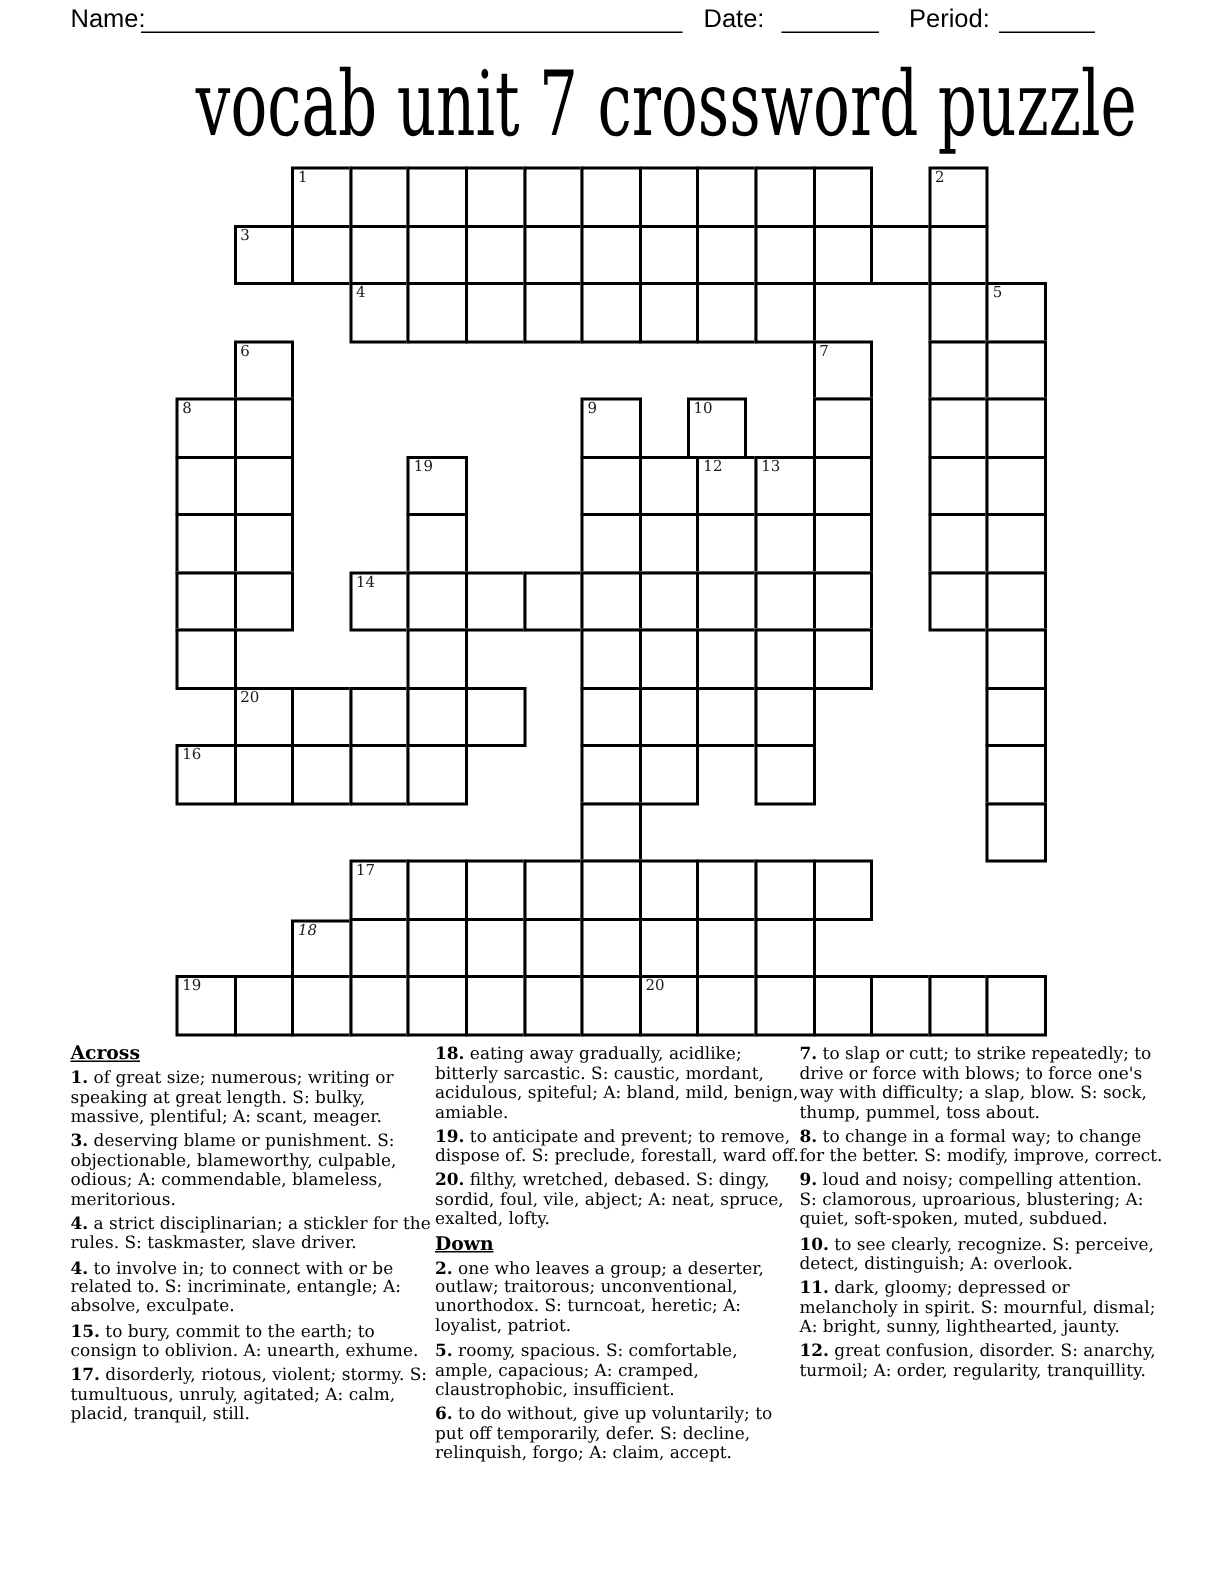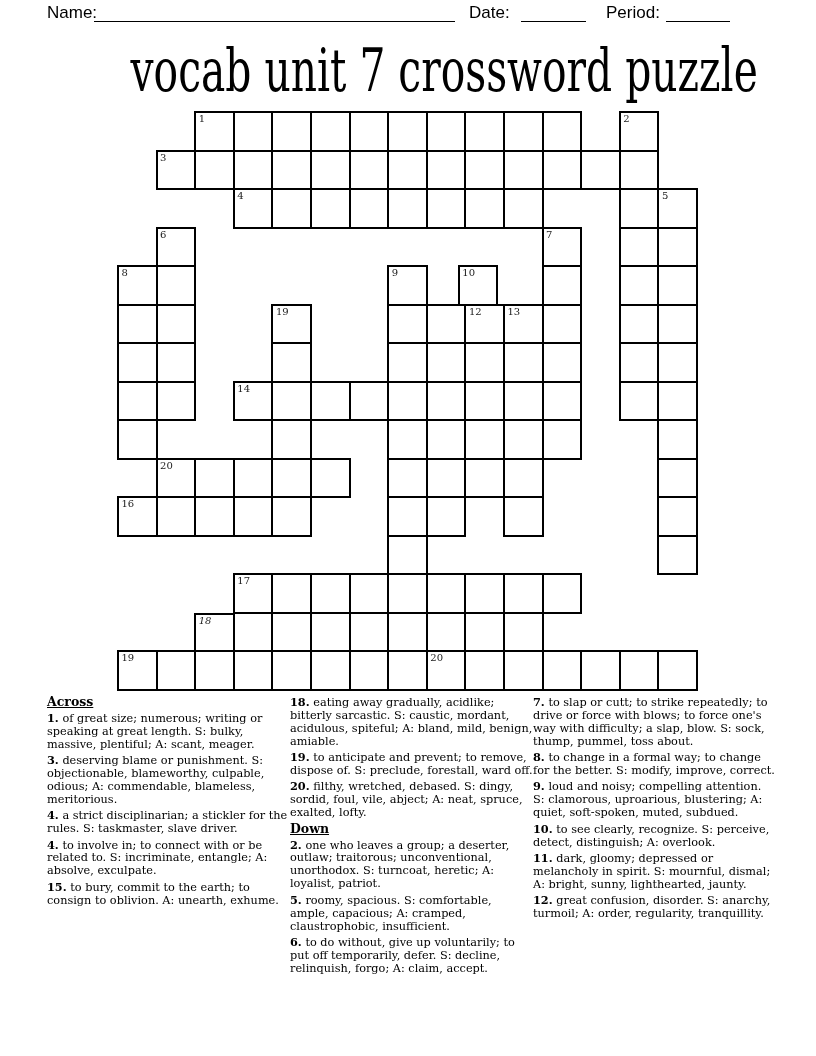--- a/index.html
+++ b/index.html
@@ -257,20 +257,21 @@
     <div class="cell" style="left: 540.4px; top: 539px;"></div>
   </div>
 
 <div id="cluecol0" class="clue-col">
     <div class="clue-header">Across</div>
     <p class="clue"><b>1.</b> of great size; numerous; writing or speaking at great length. S: bulky, massive, plentiful; A: scant, meager.</p>
     <p class="clue"><b>3.</b> deserving blame or punishment. S: objectionable, blameworthy, culpable, odious; A: commendable, blameless, meritorious.</p>
     <p class="clue"><b>4.</b> a strict disciplinarian; a stickler for the rules. S: taskmaster, slave driver.</p>
     <p class="clue"><b>4.</b> to involve in; to connect with or be related to. S: incriminate, entangle; A: absolve, exculpate.</p>
     <p class="clue"><b>15.</b> to bury, commit to the earth; to consign to oblivion. A: unearth, exhume.</p>
+    <p class="clue"><b>17.</b> disorderly, riotous, violent; stormy. S: tumultuous, unruly, agitated; A: calm, placid, tranquil, still.</p>
   </div>
 <div id="cluecol1" class="clue-col">
     <p class="clue"><b>18.</b> eating away gradually, acidlike; bitterly sarcastic. S: caustic, mordant, acidulous, spiteful; A: bland, mild, benign, amiable.</p>
     <p class="clue"><b>19.</b> to anticipate and prevent; to remove, dispose of. S: preclude, forestall, ward off.</p>
     <p class="clue"><b>20.</b> filthy, wretched, debased. S: dingy, sordid, foul, vile, abject; A: neat, spruce, exalted, lofty.</p>
     <div class="clue-header">Down</div>
     <p class="clue"><b>2.</b> one who leaves a group; a deserter, outlaw; traitorous; unconventional, unorthodox. S: turncoat, heretic; A: loyalist, patriot.</p>
     <p class="clue"><b>5.</b> roomy, spacious. S: comfortable, ample, capacious; A: cramped, claustrophobic, insufficient.</p>
     <p class="clue"><b>6.</b> to do without, give up voluntarily; to put off temporarily, defer. S: decline, relinquish, forgo; A: claim, accept.</p>
   </div>

